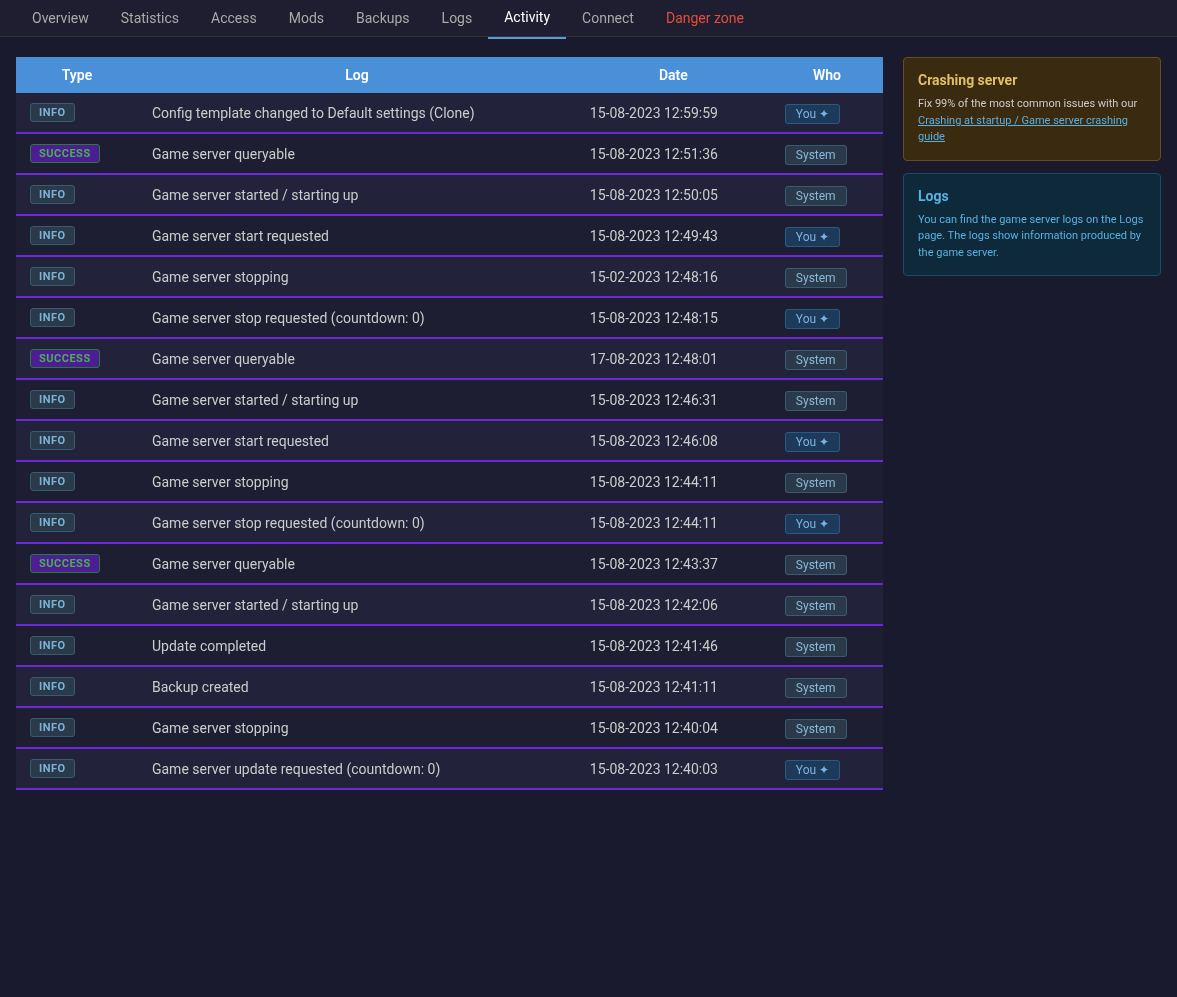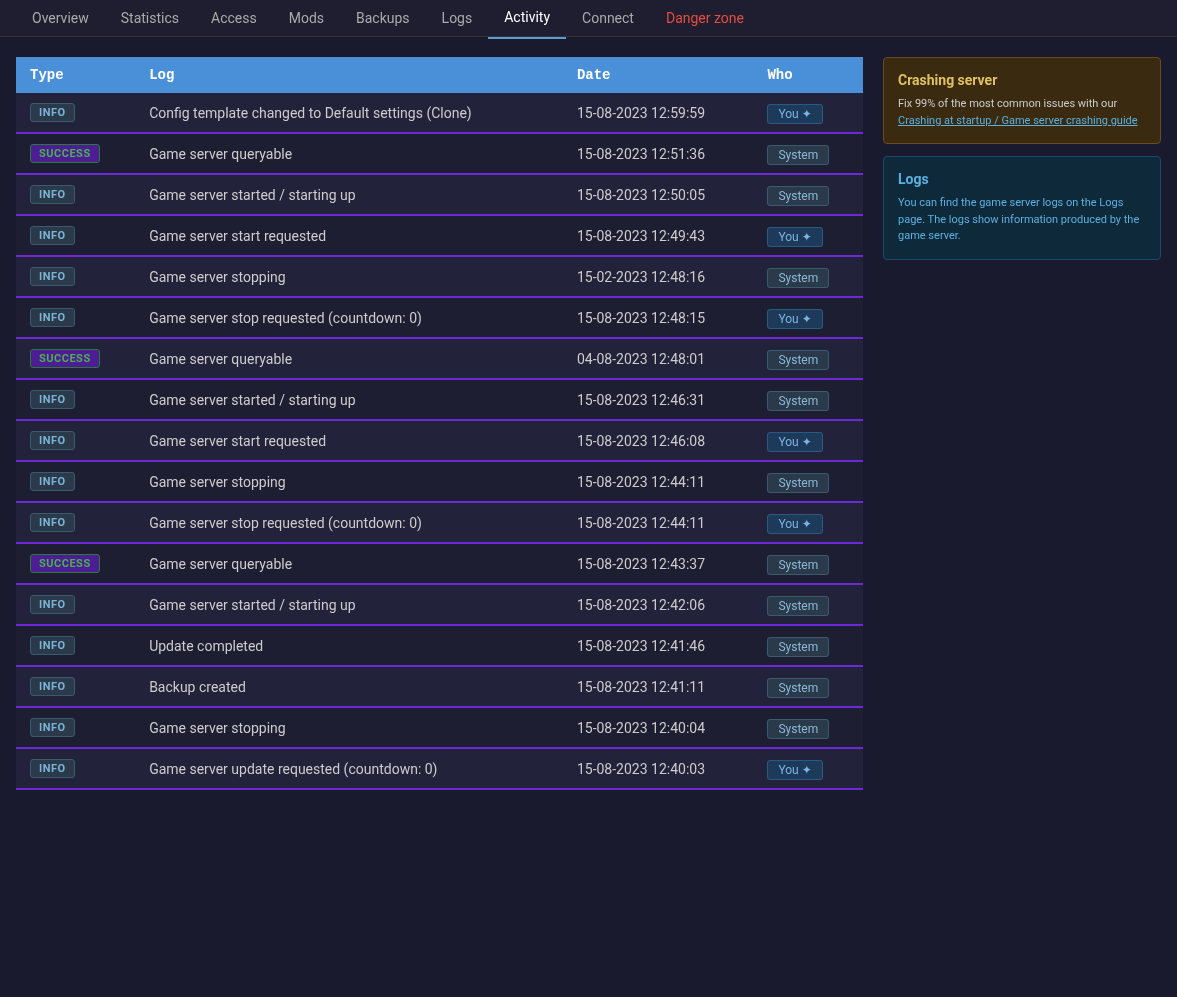--- a/index.html
+++ b/index.html
@@ -49,25 +49,24 @@
     }
     .activity-table {
       width: 100%;
       border-collapse: collapse;
     }
     .activity-table thead tr {
       background-color: #4a90d9;
     }
     .activity-table thead th {
       padding: 10px 14px;
-      text-align: left;
+      text-align: center;
       color: #fff;
       font-weight: 600;
       font-size: 14px;
-      font-family: Liberation Mono, monospace;
     }
     .activity-table tbody tr {
       border-bottom: 2px solid #6d28d9;
     }
     .activity-table tbody tr:nth-child(odd) {
       background-color: #22223a;
     }
     .activity-table tbody tr:nth-child(even) {
       background-color: #1e1e32;
     }
@@ -111,21 +110,21 @@
       color: #7ab3e0;
       border: 1px solid #2a5a80;
       padding: 2px 10px;
       border-radius: 3px;
       font-size: 12px;
       white-space: nowrap;
     }
 
     
     .sidebar {
-      width: 278px;
+      width: 258px;
       flex-shrink: 0;
       display: flex;
       flex-direction: column;
       gap: 12px;
     }
     .card {
       border-radius: 4px;
       padding: 14px;
     }
     .card-crash {
@@ -219,21 +218,21 @@
           </tr>
           <tr>
             <td><span class="badge badge-info">INFO</span></td>
             <td>Game server stop requested (countdown: 0)</td>
             <td>15-08-2023 12:48:15</td>
             <td><span class="badge-who-you">You ✦</span></td>
           </tr>
           <tr>
             <td><span class="badge badge-success">SUCCESS</span></td>
             <td>Game server queryable</td>
-            <td>04-08-2023 12:48:01</td>
+            <td>17-08-2023 12:48:01</td>
             <td><span class="badge-who">System</span></td>
           </tr>
           <tr>
             <td><span class="badge badge-info">INFO</span></td>
             <td>Game server started / starting up</td>
             <td>15-08-2023 12:46:31</td>
             <td><span class="badge-who">System</span></td>
           </tr>
           <tr>
             <td><span class="badge badge-info">INFO</span></td>

